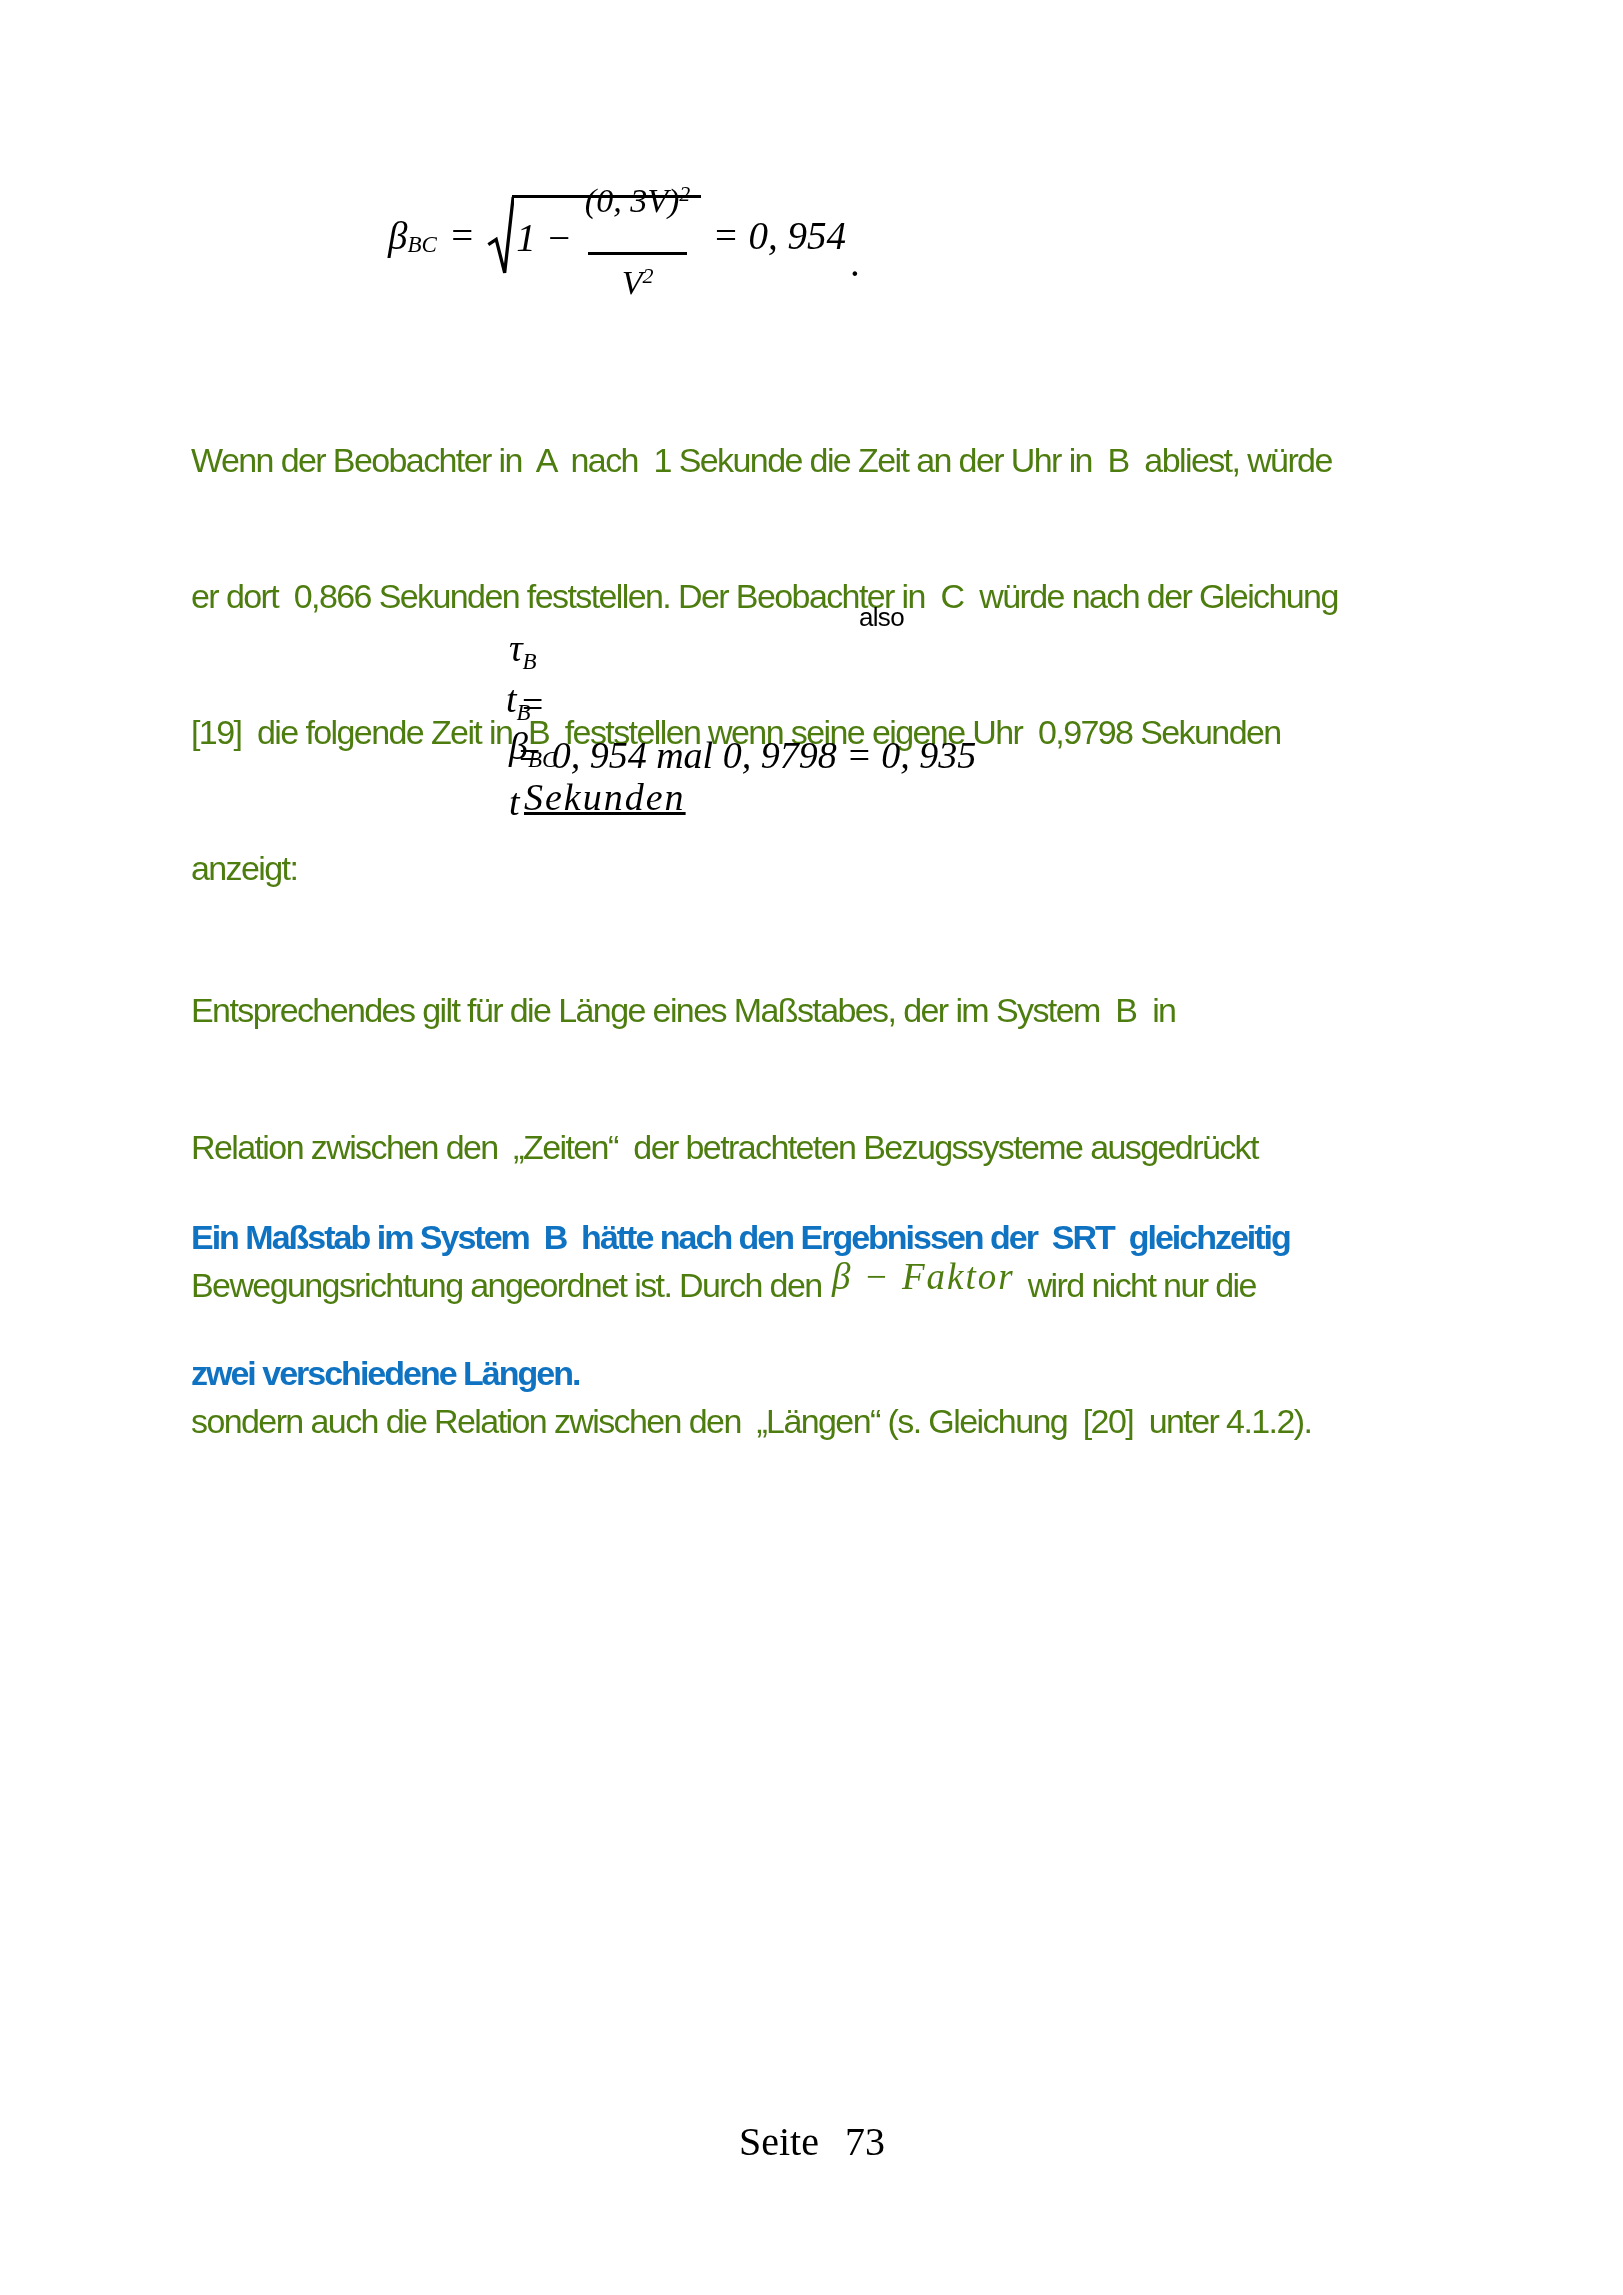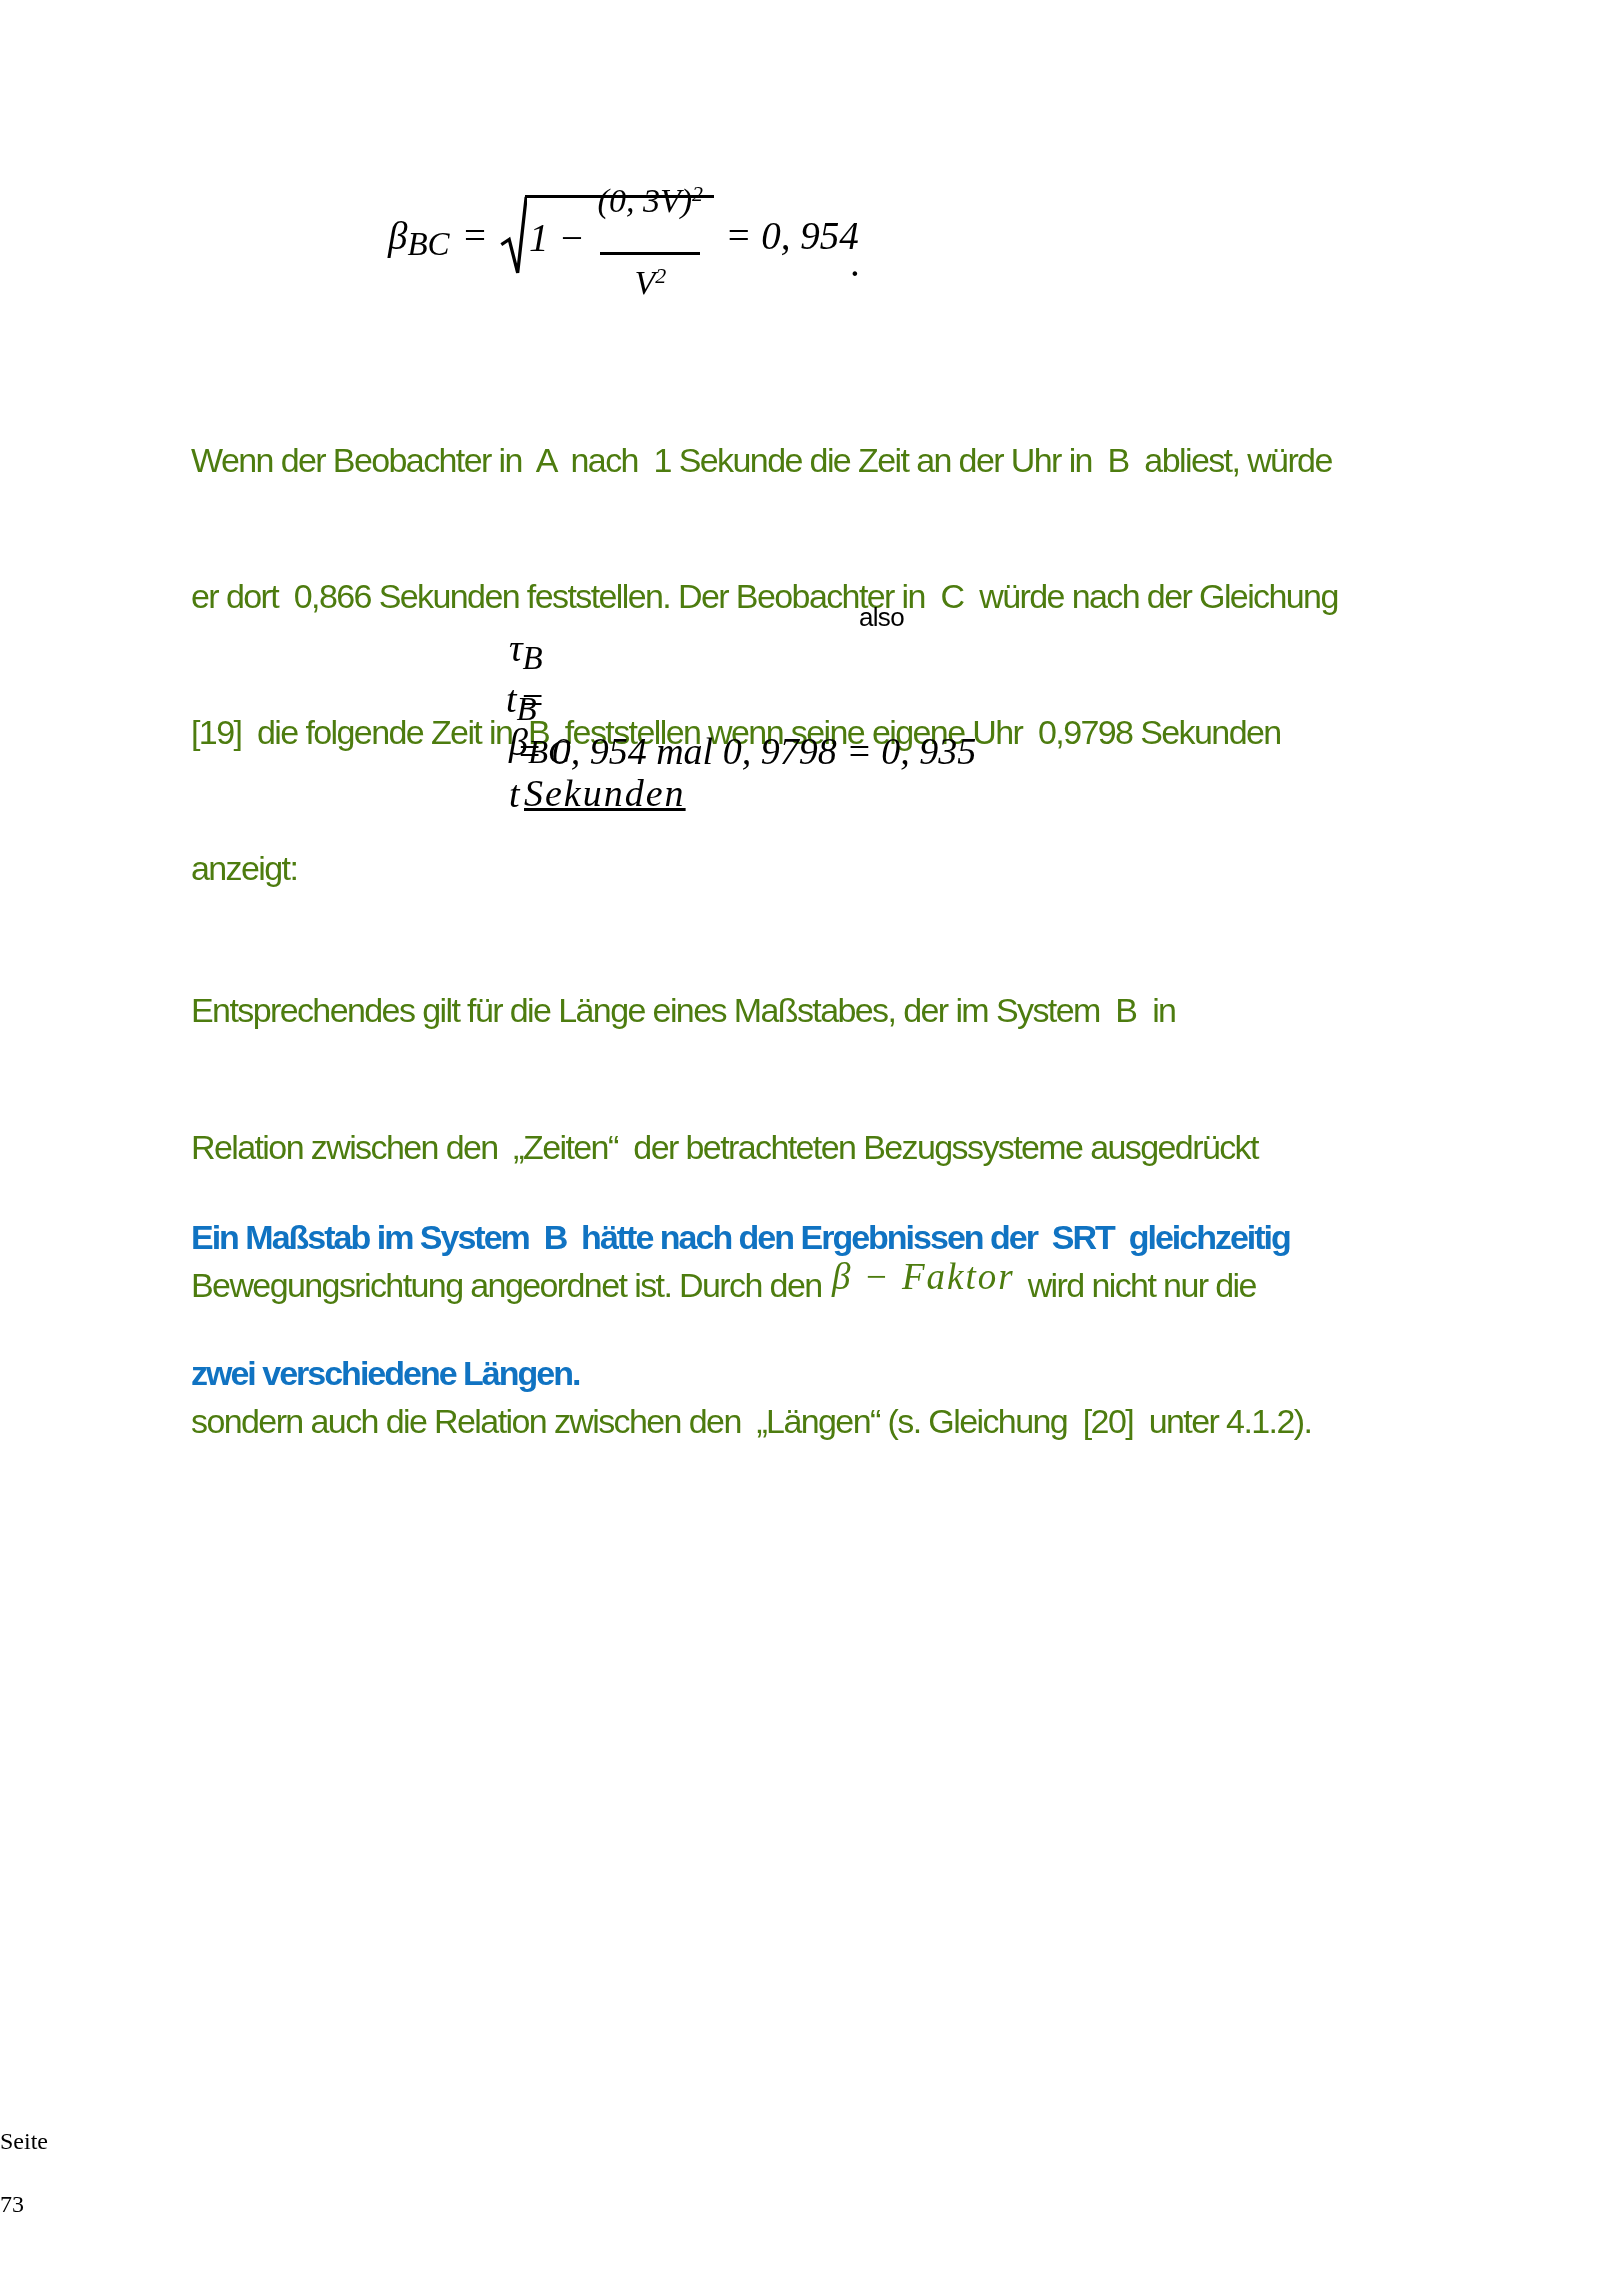--- a/index.html
+++ b/index.html
@@ -33,21 +33,21 @@
     font-family: "Liberation Serif", "DejaVu Serif", serif;
     font-style: italic;
   }
   .formula-top {
     position: absolute;
     left: 388px; top: 195px; height: 81px;
     display: flex; align-items: center;
     font-size: 39px;
     white-space: pre;
   }
-  .msub { font-size: 33px; vertical-align: -7.9px; font-family: Liberation Serif, serif; }
+  .msub { font-size: 23px; vertical-align: -7.9px; font-family: Liberation Serif, serif; }
   .formula-top .lhs-sub { position: relative; top: 9.2px; }
   .formula-top .mrel { margin: 0 11.8px; }
   .sqrt { display: flex; align-items: stretch; height: 81px; }
   .radical-svg { flex: 0 0 auto; }
   .radicand {
     border-top: 3.3px solid #000;
     margin-left: -2px;
     display: flex; align-items: center;
     padding: 0 7.9px 0 3.9px;
   }
@@ -85,21 +85,21 @@
     font-size: 37px;
     letter-spacing: 2px;
     position: relative; top: -7.9px;
     margin: 0 13px 0 10.5px;
   }
   
   .footer {
     position: absolute; left: 0; right: 0; top: 2123px;
     display: flex; justify-content: center; gap: 26px;
     font-family: "Liberation Serif", "DejaVu Serif", serif;
-    font-size: 24px; line-height: 37px; flex-direction: column;
+    font-size: 40px; line-height: 37px;
   }
 </style>
 </head>
 <body>
 
 <div class="page">
 
   <div class="formula-top math">
     <span>β</span><span class="msub lhs-sub">BC</span>
     <span class="mrel">=</span>

